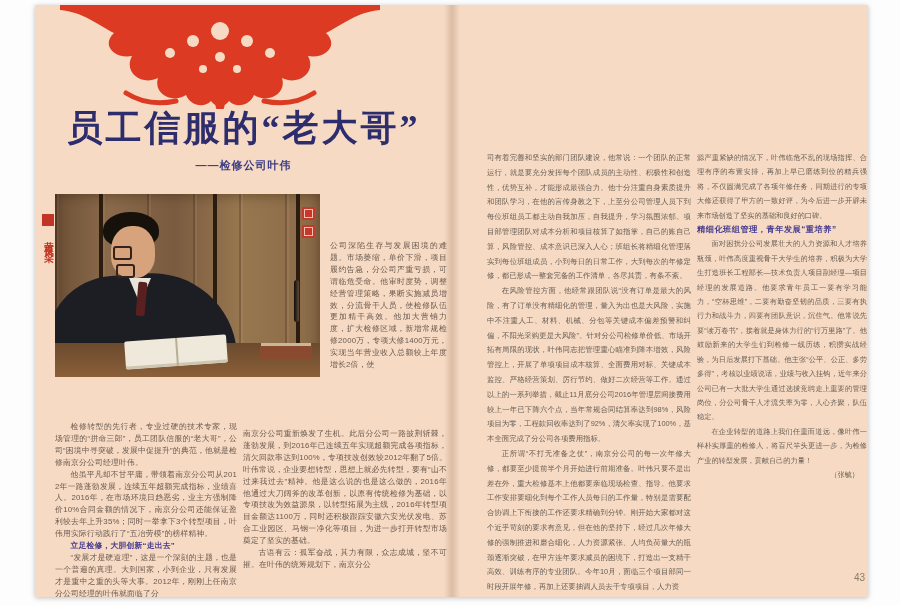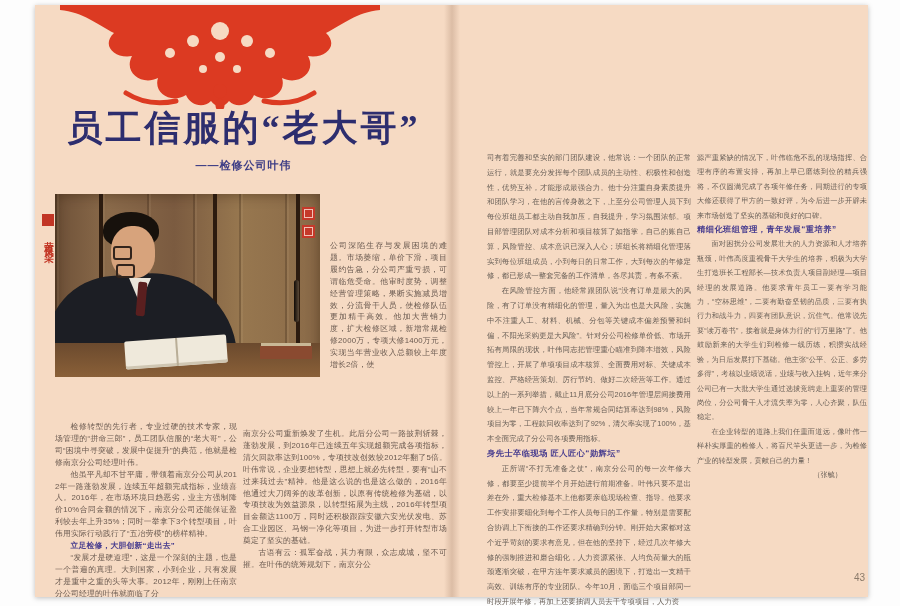--- a/index.html
+++ b/index.html
@@ -59,21 +59,21 @@
   
   .col{position:absolute;text-align:justify;color:#6a5a50;margin-top:44px;}
   .col p{margin:0;word-break:break-all;}
   .lp{font-size:7.8px;line-height:11.9px;letter-spacing:.2px;}
   .rp{font-size:7.4px;line-height:14.8px;color:#675e56;}
   .rp2{font-size:7.2px;line-height:14.4px;color:#675e56;}
   .ind{text-indent:2em;}
   .sub-heading{font-weight:bold;color:#473c8f;}
   .lp .sub-heading{text-indent:2em;}
   .rp .sub-heading,.rp2 .sub-heading{text-align:left;font-size:8.2px;letter-spacing:.5px;}
-  .byline{text-align:right;padding-right:25px;}
+  .byline{text-align:right;padding-right:8px;}
   .page-number{position:absolute;left:800px;top:567px;width:30px;text-align:right;
     font-size:10px;color:#8a7a6a;}
 </style>
 </head>
 <body>
 
 <div class="spread">
 
   <svg class="ornament" viewBox="0 0 320 104" preserveAspectRatio="none">
     <g fill="#dc3a22">
@@ -142,21 +142,20 @@
   <div class="col lp" style="left:208px;top:379px;width:204px;height:189px;">
     <p>南京分公司重新焕发了生机。此后分公司一路披荆斩棘，蓬勃发展，到2016年已连续五年实现超额完成各项指标，清欠回款率达到100%，专项技改创效较2012年翻了5倍。叶伟常说，企业要想转型，思想上就必先转型，要有“山不过来我过去”精神。他是这么说的也是这么做的，2016年他通过大刀阔斧的改革创新，以原有传统检修为基础，以专项技改为效益源泉，以转型拓展为主线，2016年转型项目金额达1100万，同时还积极跟踪安徽六安光伏发电、苏合工业园区、马钢一净化等项目，为进一步打开转型市场奠定了坚实的基础。</p>
     <p class="ind">古语有云：孤军奋战，其力有限，众志成城，坚不可摧。在叶伟的统筹规划下，南京分公</p>
   </div>
 
   <div class="fold"></div>
 
   <div class="col rp" style="left:452px;top:102px;width:204px;height:470px;">
     <p>司有着完善和坚实的部门团队建设，他常说：一个团队的正常运行，就是要充分发挥每个团队成员的主动性、积极性和创造性，优势互补，才能形成最强合力。他十分注重自身素质提升和团队学习，在他的言传身教之下，上至分公司管理人员下到每位班组员工都主动自我加压，自我提升，学习氛围浓郁。项目部管理团队对成本分析和项目核算了如指掌，自己的账自己算，风险管控、成本意识已深入人心；班组长将精细化管理落实到每位班组成员，小到每日的日常工作，大到每次的年修定修，都已形成一整套完备的工作清单，各尽其责，有条不紊。</p>
     <p class="ind">在风险管控方面，他经常跟团队说“没有订单是最大的风险，有了订单没有精细化的管理，量入为出也是大风险，实施中不注重人工、材料、机械、分包等关键成本偏差预警和纠偏，不阳光采购更是大风险”。针对分公司检修单价低、市场开拓有局限的现状，叶伟同志把管理重心瞄准到降本增效，风险管控上，开展了单项项目成本核算、全面费用对标、关键成本监控、严格经营策划、厉行节约、做好二次经营等工作。通过以上的一系列举措，截止11月底分公司2016年管理层间接费用较上一年已下降六个点，当年常规合同结算率达到98%，风险项目为零，工程款回收率达到了92%，清欠率实现了100%，基本全面完成了分公司各项费用指标。</p>
-    <p class="sub-heading">身先士卒临现场 匠人匠心“勋辉坛”</p>
     <p class="ind">正所谓“不打无准备之仗”，南京分公司的每一次年修大修，都要至少提前半个月开始进行前期准备。叶伟只要不是出差在外，重大检修基本上他都要亲临现场检查、指导。他要求工作安排要细化到每个工作人员每日的工作量，特别是需要配合协调上下衔接的工作还要求精确到分钟。刚开始大家都对这个近乎苛刻的要求有意见，但在他的坚持下，经过几次年修大修的强制推进和磨合细化，人力资源紧张、人均负荷量大的瓶颈逐渐突破，在甲方连年要求减员的困境下，打造出一支精干高效、训练有序的专业团队。今年10月，面临三个项目部同一时段开展年修，再加上还要抽调人员去干专项项目，人力资</p>
   </div>
 
   <div class="col rp2" style="left:662px;top:102px;width:170px;height:470px;">
     <p>源严重紧缺的情况下，叶伟临危不乱的现场指挥、合理有序的布置安排，再加上早已磨练到位的精兵强将，不仅圆满完成了各项年修任务，同期进行的专项大修还获得了甲方的一致好评，为今后进一步开辟未来市场创造了坚实的基础和良好的口碑。</p>
     <p class="sub-heading">精细化班组管理，青年发展“重培养”</p>
     <p class="ind">面对困扰分公司发展壮大的人力资源和人才培养瓶颈，叶伟高度重视骨干大学生的培养，积极为大学生打造班长工程部长—技术负责人项目副经理—项目经理的发展道路。他要求青年员工一要有学习能力，“空杯思维”，二要有勤奋坚韧的品质，三要有执行力和战斗力，四要有团队意识，沉住气。他常说先要“读万卷书”，接着就是身体力行的“行万里路”了。他鼓励新来的大学生们到检修一线历练，积攒实战经验，为日后发展打下基础。他主张“公平、公正、多劳多得”，考核以业绩说话，业绩与收入挂钩，近年来分公司已有一大批大学生通过选拔竞聘走上重要的管理岗位，分公司骨干人才流失率为零，人心齐聚，队伍稳定。</p>
     <p class="ind">在企业转型的道路上我们任重而道远，像叶伟一样朴实厚重的检修人，将百尺竿头更进一步，为检修产业的转型发展，贡献自己的力量！</p>
     <p class="byline">（张毓）</p>
   </div>

